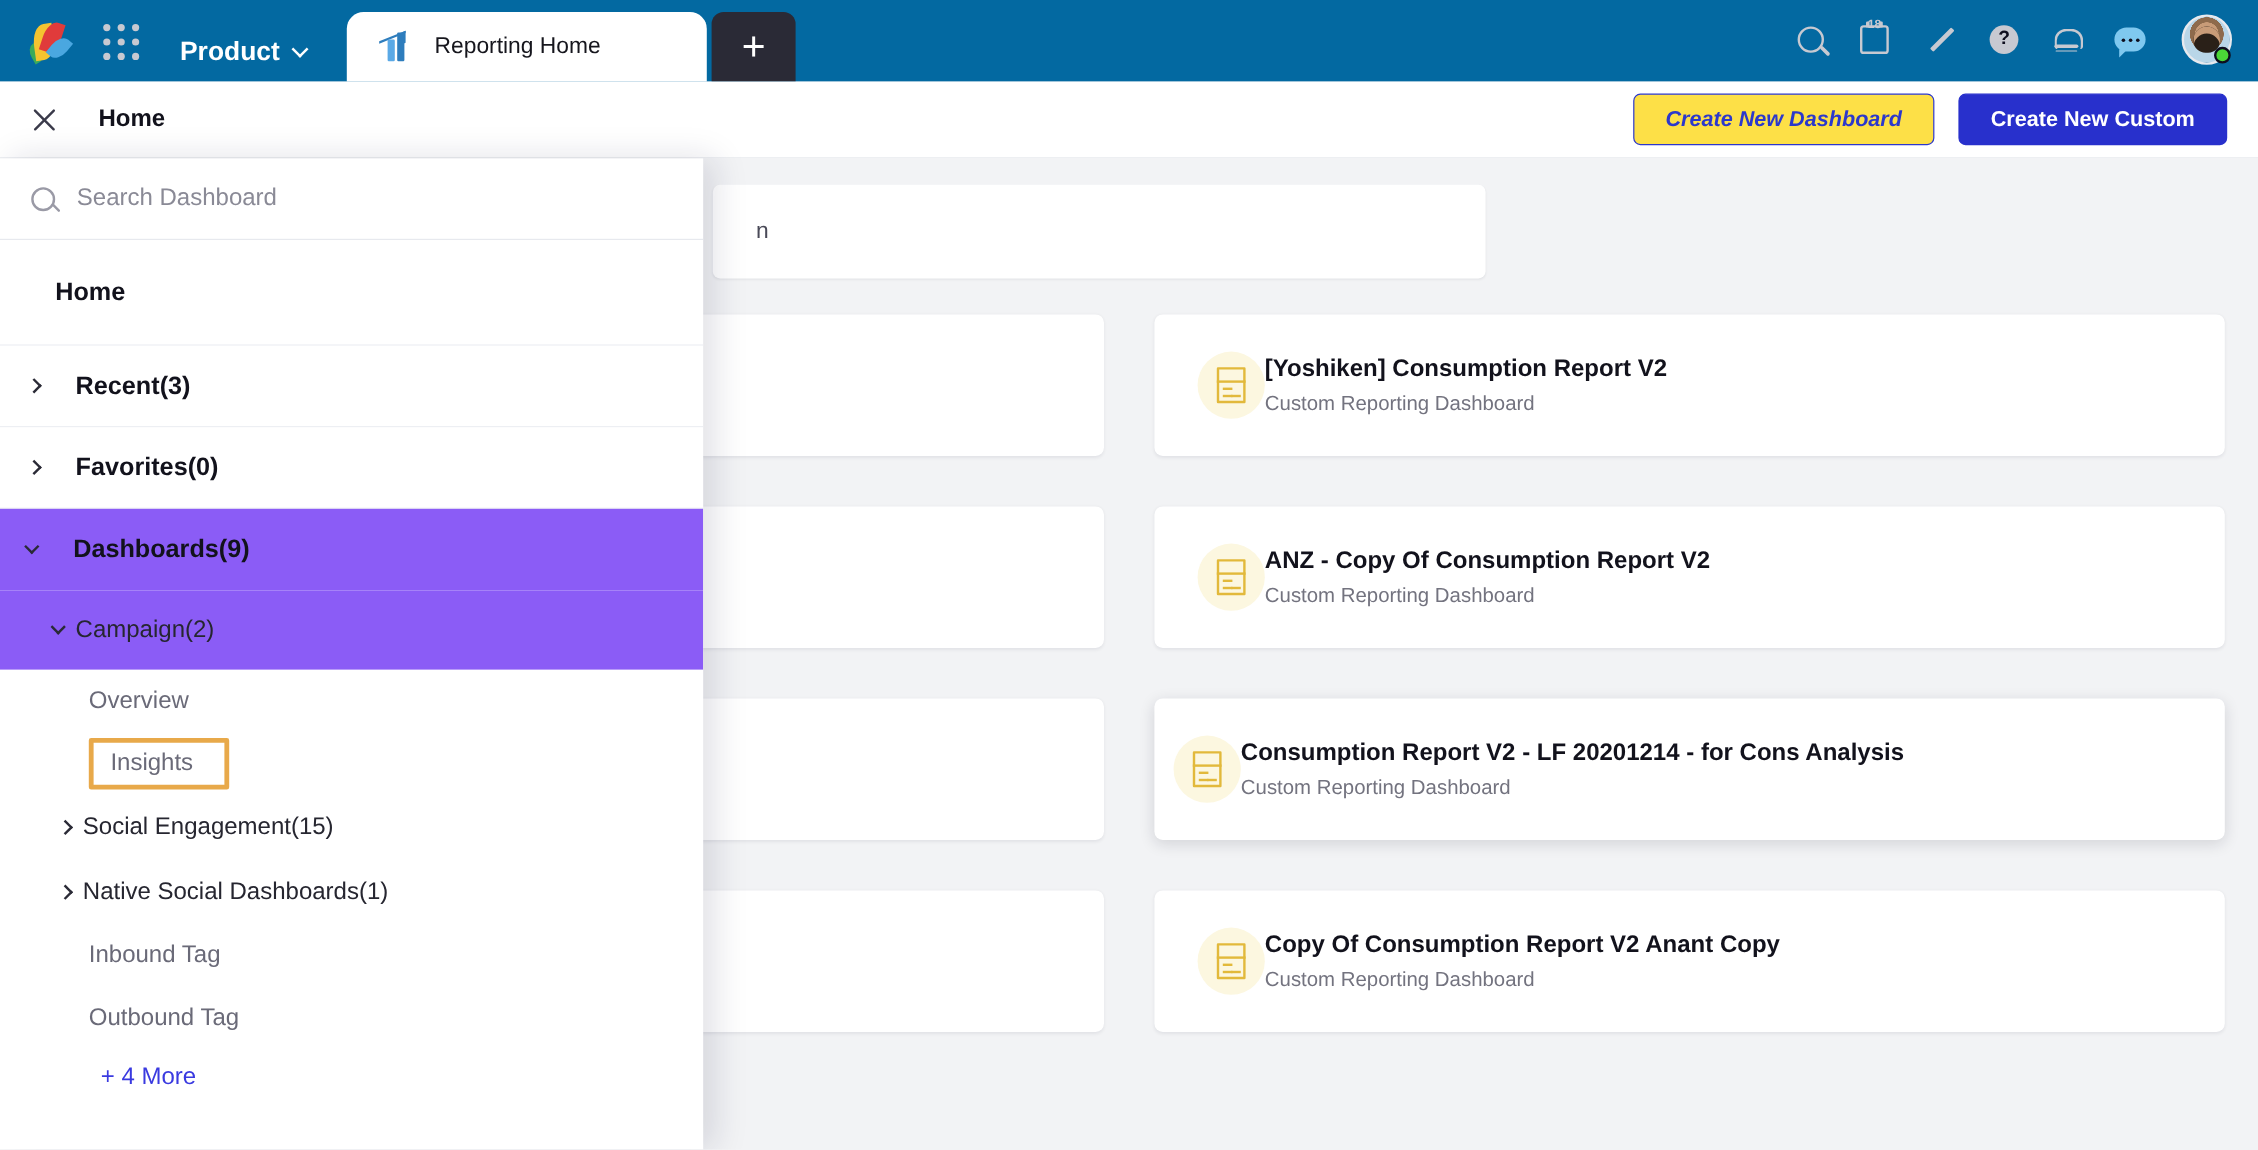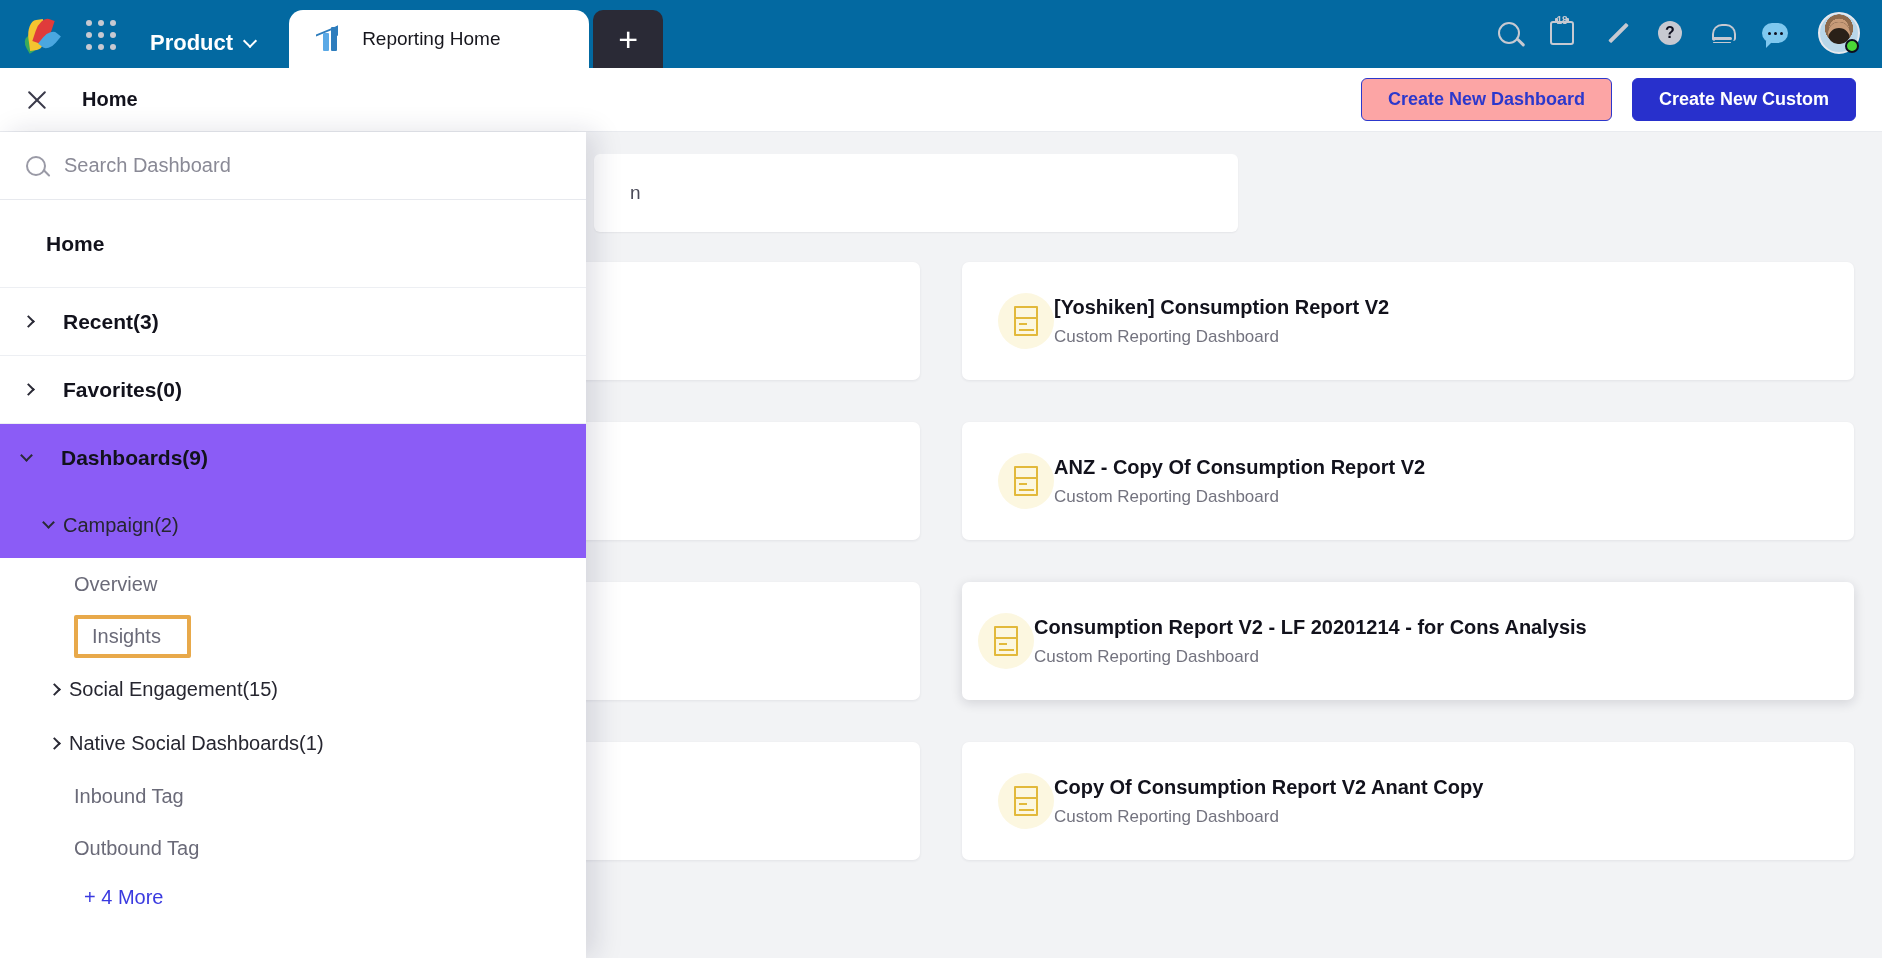--- a/index.html
+++ b/index.html
@@ -155,21 +155,21 @@
   .close-x::after  { transform: rotate(-45deg); }
 
   .crumb { margin-left: 33px; font-size: 20px; font-weight: bold; color: #12121C; }
 
   .hdr-actions { margin-left: auto; margin-right: 26px; display: flex; gap: 20px; }
   .btn {
     height: 43px; border-radius: 6px; font-size: 18px; font-weight: bold;
     display: flex; align-items: center; justify-content: center; cursor: pointer;
     padding: 0 26px; white-space: nowrap;
   }
-  .btn-outline { background: #fca5a5; color: #2C38CC; border: 1.6px solid #2C38CC; }
+  .btn-outline { background: #fde047; color: #2C38CC; border: 1.6px solid #2C38CC; font-style: italic; }
   .btn-filled  { background: #2830CC; color: #FFFFFF; border: 1.6px solid #2830CC; }
 
   
   .content {
     position: absolute; top: 132px; left: 0;
     width: 1882px; height: 826px;
     background: #F2F3F5;
     padding: 22px 28px 0 28px;
     overflow: hidden;
   }

